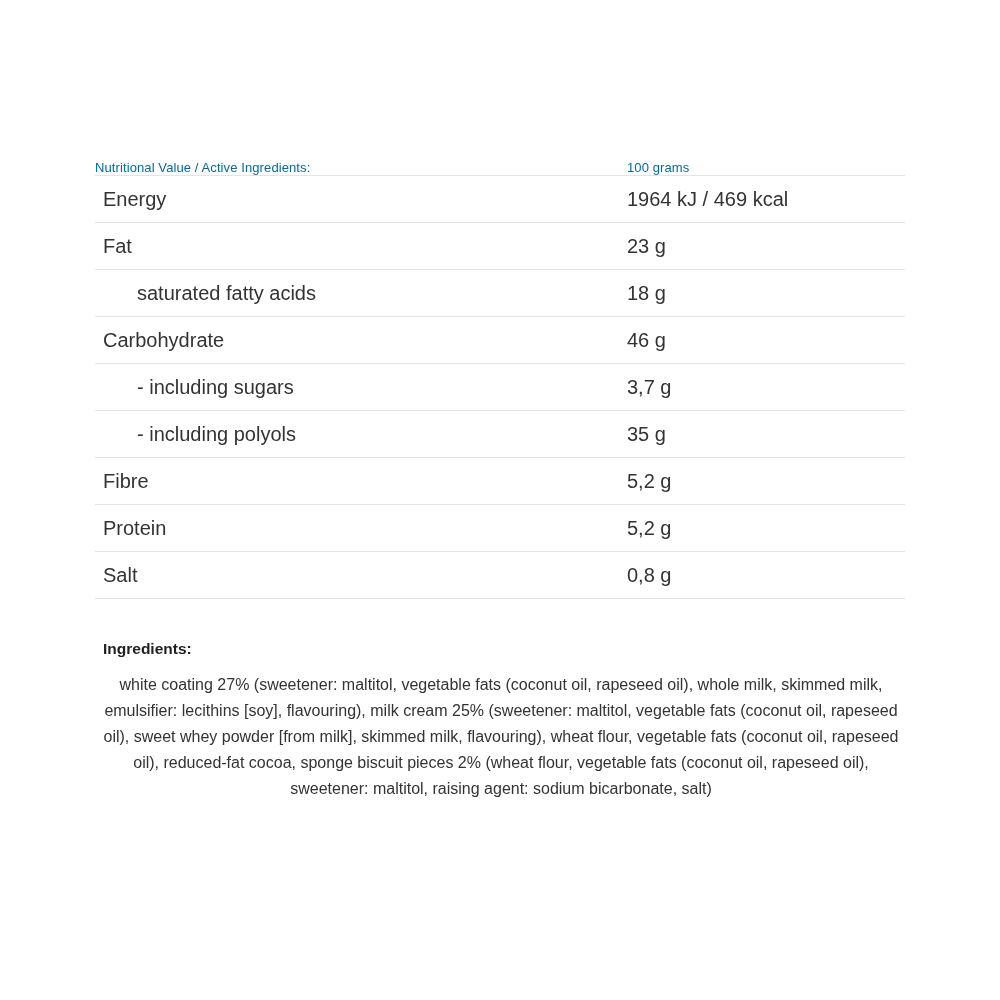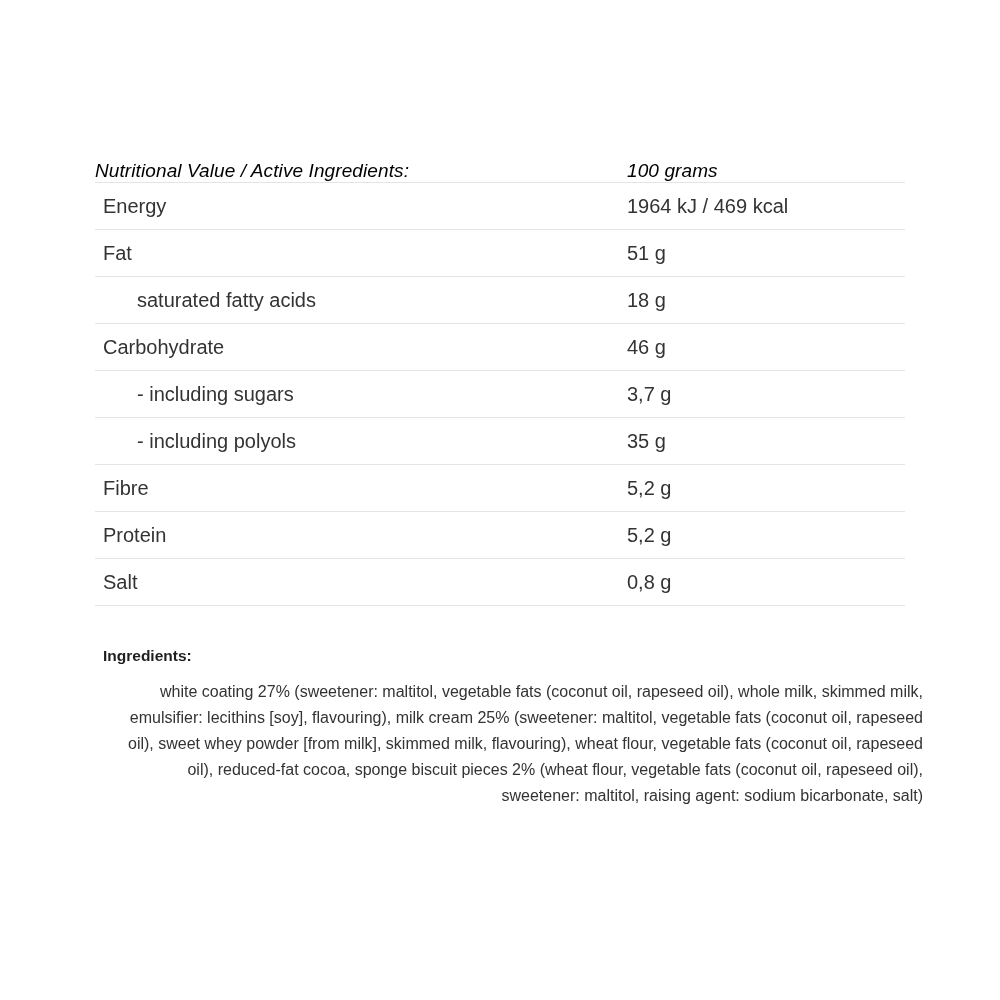--- a/index.html
+++ b/index.html
@@ -30,27 +30,26 @@
   table.nutrition td {
     text-align: left;
     vertical-align: middle;
     padding: 0;
     font-weight: normal;
   }
   .col-name { width: 530px; }
   .col-val  { width: 280px; }
 
   .head-row th {
-    font-size: 19px;
+    font-size: 13px;
     font-weight: bold;
-    color: #000000;
+    color: #0369a1;
     padding-bottom: 15px;
     padding-top: 2px;
     letter-spacing: 0.1px;
-    font-style: italic;
   }
   .head-row th.val-cell {
     padding-left: 2px;
   }
   .data-row td {
     font-size: 20px;
     color: #333333;
     border-top: 1px solid #e4e4e4;
     height: 46px;
     line-height: 46px;
@@ -72,26 +71,26 @@
 
   .ingredients-title {
     margin-top: 41px;
     margin-left: 8px;
     font-size: 15.5px;
     font-weight: bold;
     color: #1f1f1f;
   }
   .ingredients-body {
     margin-top: 14px;
-    margin-left: 16px;
+    margin-left: 0;
     width: 812px;
     font-size: 16px;
     line-height: 26px;
     color: #333333;
-    text-align: right;
+    text-align: center;
   }
 </style>
 </head>
 <body>
 
 <div class="page">
 
   <table class="nutrition">
     <colgroup>
       <col class="col-name">
@@ -103,21 +102,21 @@
         <th class="val-cell">100 grams</th>
       </tr>
     </thead>
     <tbody>
         <tr class="data-row">
           <td class="name-cell">Energy</td>
           <td class="val-cell">1964 kJ / 469 kcal</td>
         </tr>
         <tr class="data-row">
           <td class="name-cell">Fat</td>
-          <td class="val-cell">51 g</td>
+          <td class="val-cell">23 g</td>
         </tr>
         <tr class="data-row">
           <td class="name-cell indented">saturated fatty acids</td>
           <td class="val-cell">18 g</td>
         </tr>
         <tr class="data-row">
           <td class="name-cell">Carbohydrate</td>
           <td class="val-cell">46 g</td>
         </tr>
         <tr class="data-row">

